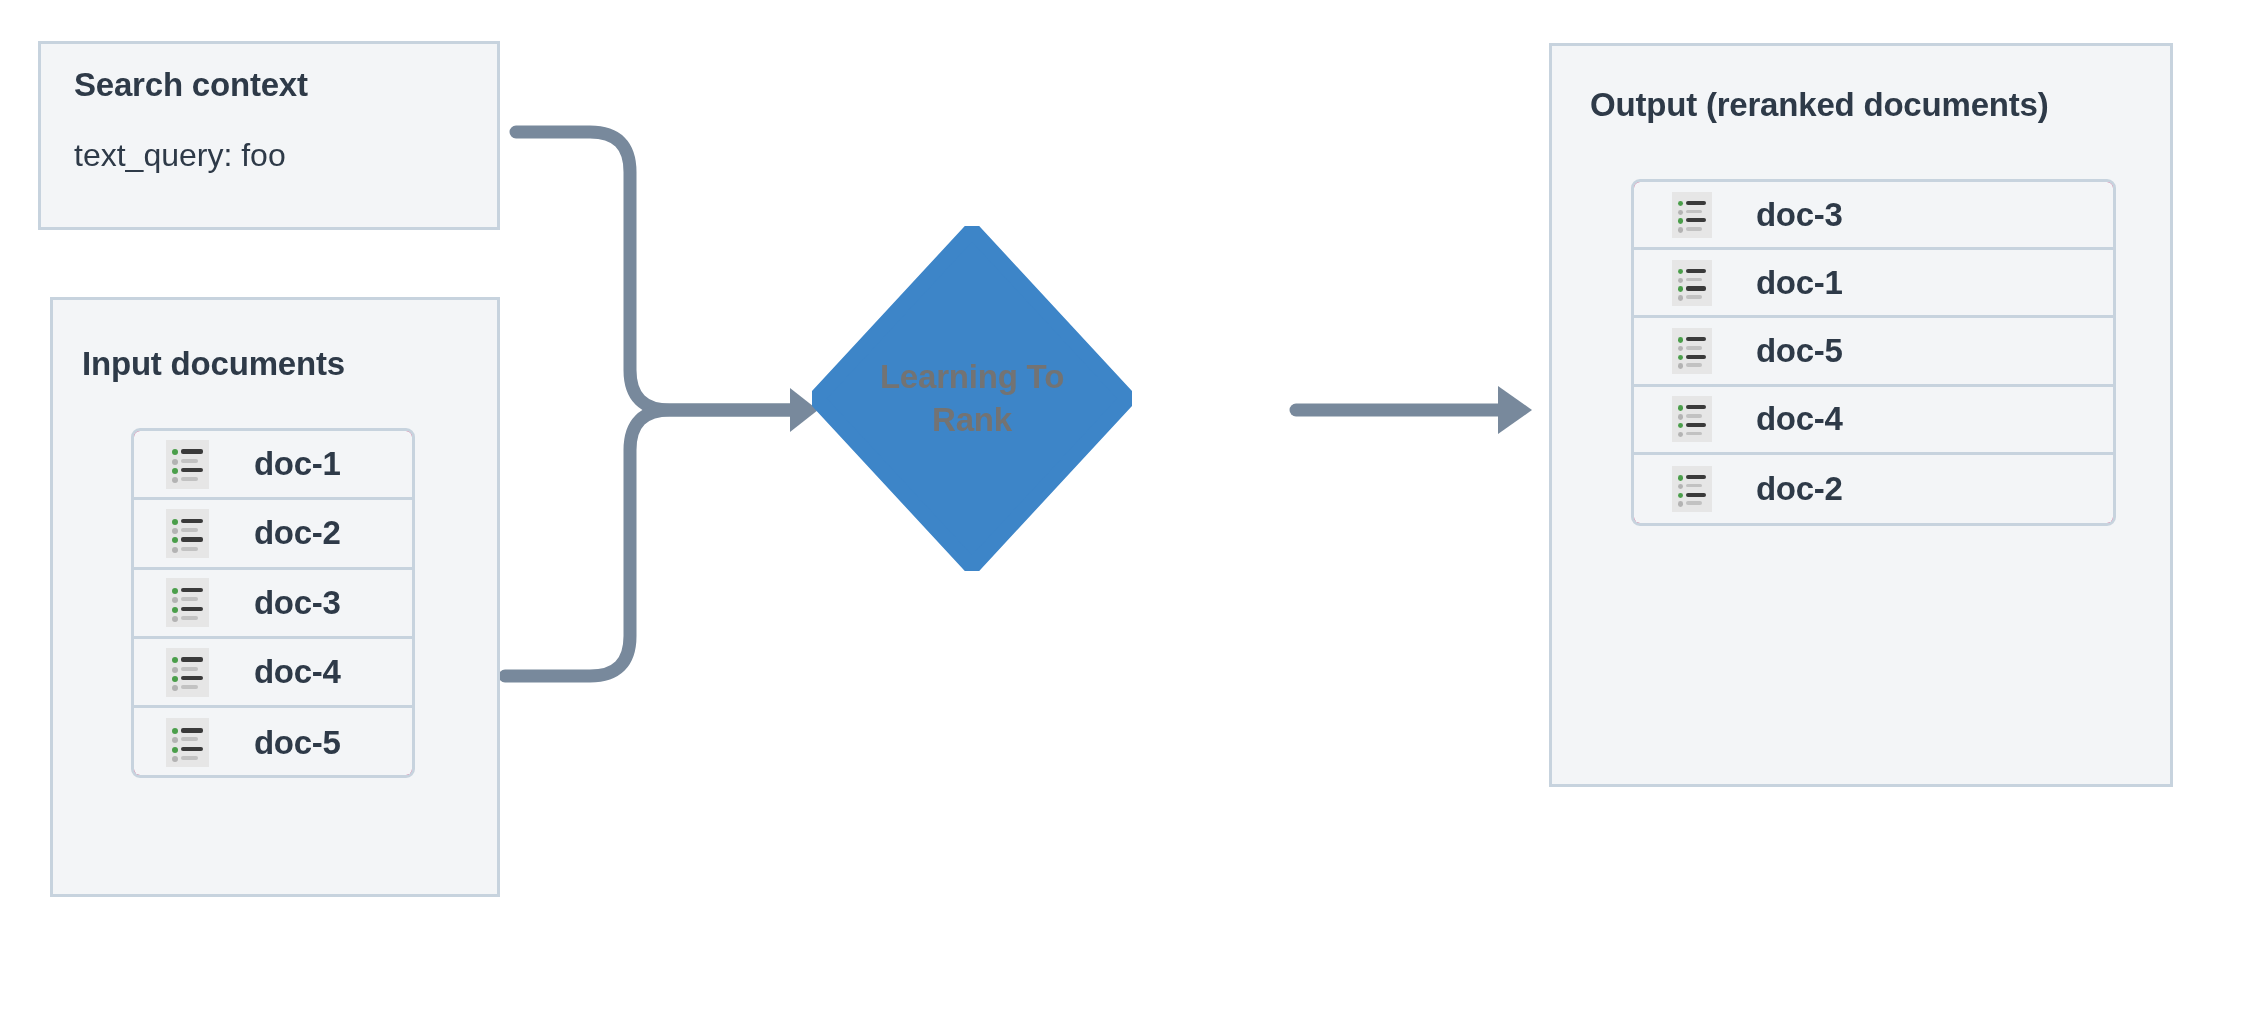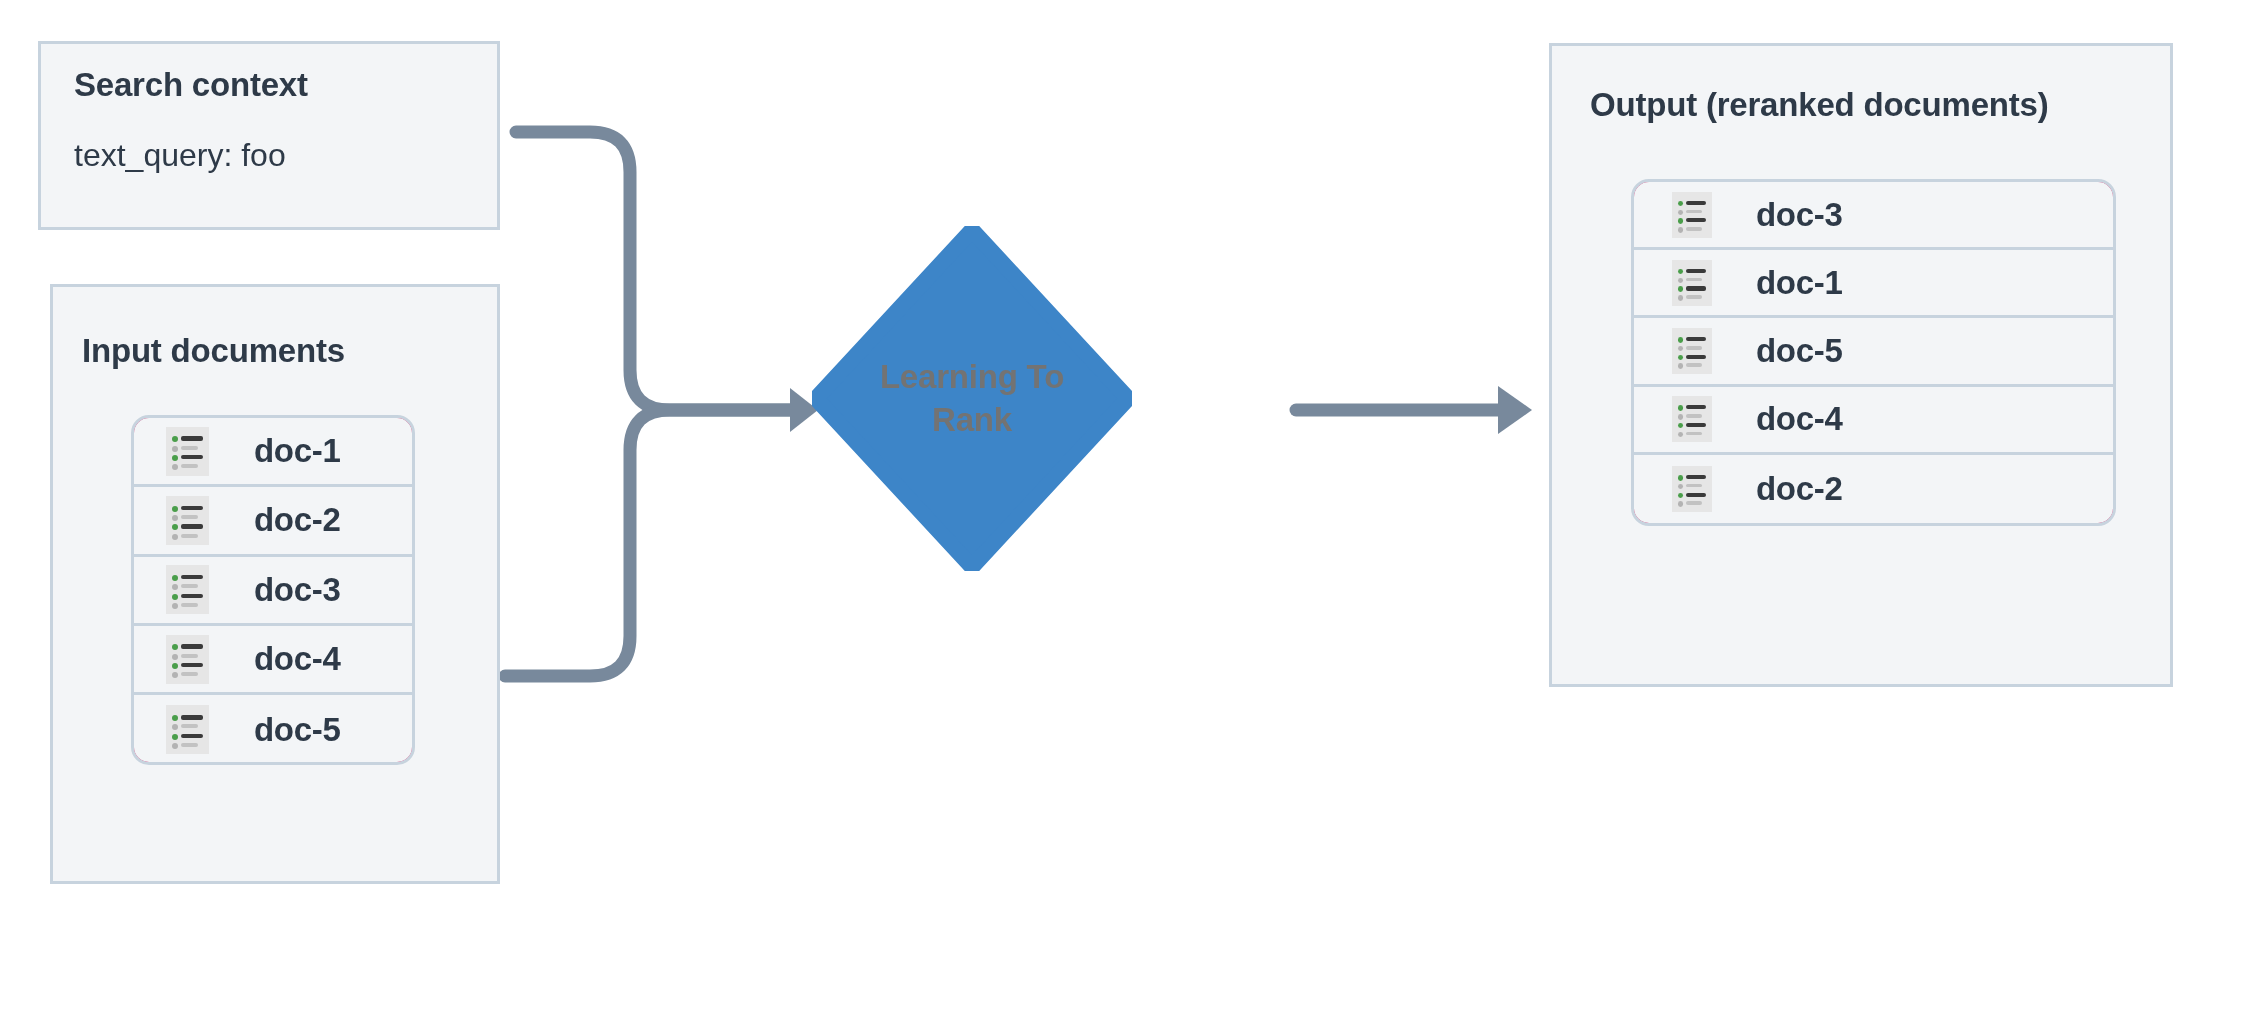--- a/index.html
+++ b/index.html
@@ -28,29 +28,29 @@
     box-sizing: border-box;
   }
   #search-context-panel {
     left: 38px;
     top: 41px;
     width: 462px;
     height: 189px;
   }
   #input-documents-panel {
     left: 50px;
-    top: 284px;
+    top: 297px;
     width: 450px;
     height: 600px;
   }
   #output-panel {
     left: 1549px;
     top: 43px;
     width: 624px;
-    height: 644px;
+    height: 744px;
   }
 
   .panel-title {
     position: absolute;
     color: #2e3a48;
     font-weight: bold;
     letter-spacing: -0.2px;
     white-space: nowrap;
   }
   #search-context-title {
@@ -74,21 +74,21 @@
   #output-title {
     left: 38px;
     top: 40px;
     font-size: 33px;
   }
 
   
   .doc-list {
     position: absolute;
     border: 3px solid #c7d3de;
-    border-radius: 18px;
+    border-radius: 9px;
     box-sizing: border-box;
     overflow: hidden;
     background: #be185d;
   }
   #input-doc-list {
     left: 78px;
     top: 128px;
     width: 284px;
     height: 350px;
   }

